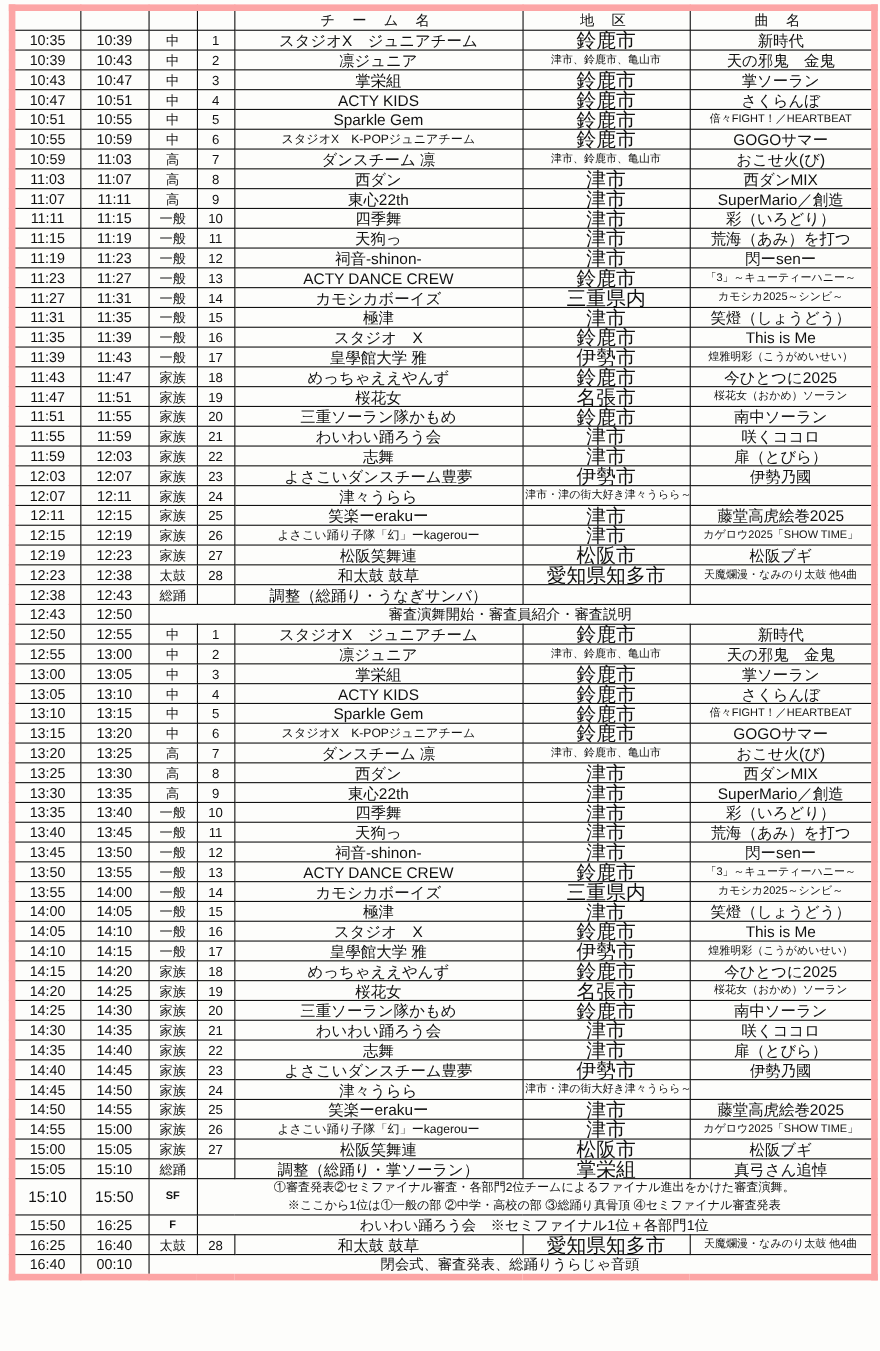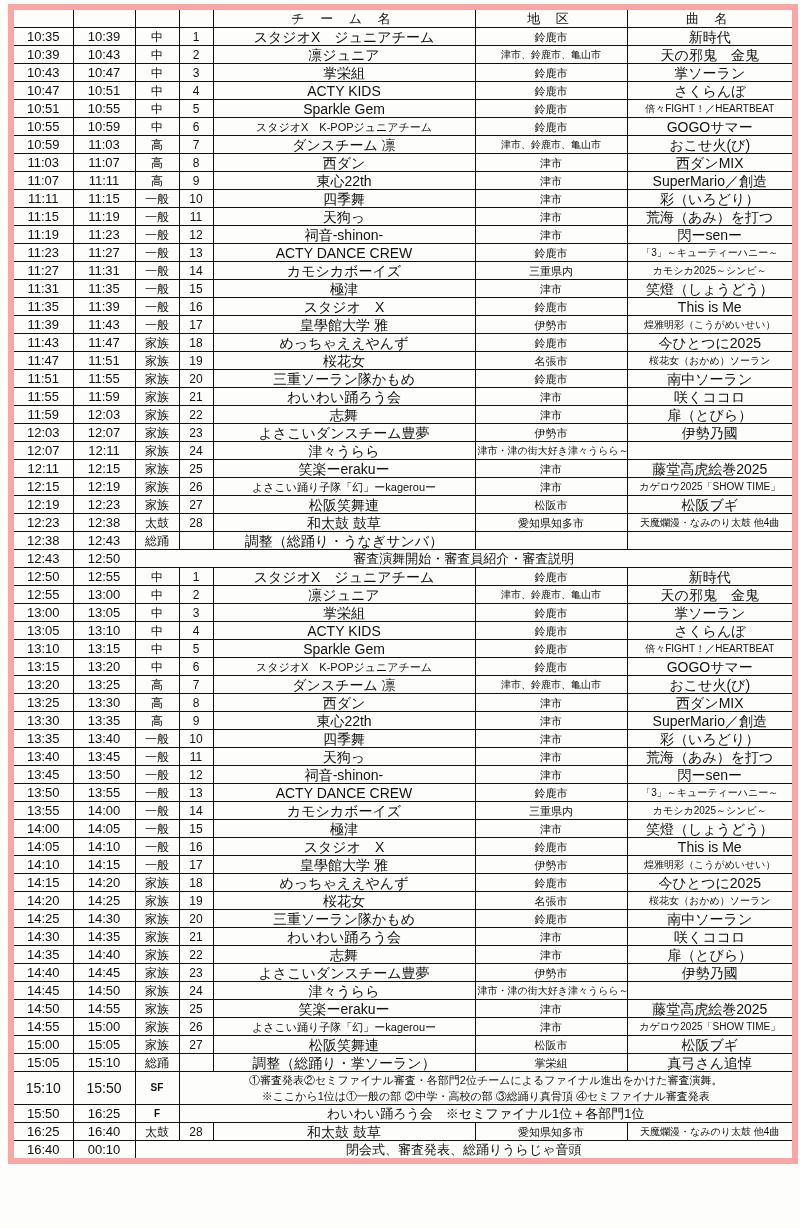--- a/index.html
+++ b/index.html
@@ -44,21 +44,21 @@
   col.c-no{width:34px;}
   col.c-team{width:262px;}
   col.c-area{width:152px;}
   col.c-song{width:168px;}
 
   .hdr td{font-size:13px;font-weight:normal;letter-spacing:6px;}
   .cat{font-size:12px;letter-spacing:0px;}
   .no{font-size:12px;}
   .team{font-size:14px;}
   .team.sm{font-size:11px;}
-  .area{font-size:11px;}
+  .area{font-size:18px;}
   .area.sm{font-size:10px;}
   .song{font-size:14px;}
   .song.sm{font-size:10px;}
   .full{font-size:13px;}
   .bigrow td{height:40px;}
   .tall td{height:22px;}
   .sf{font-size:10px;font-weight:bold;}
   .time{font-size:13px;}
   .time.big{font-size:14px;}
   .note{font-size:11px;line-height:14px;text-align:left;padding:1px 4px;white-space:normal;}

